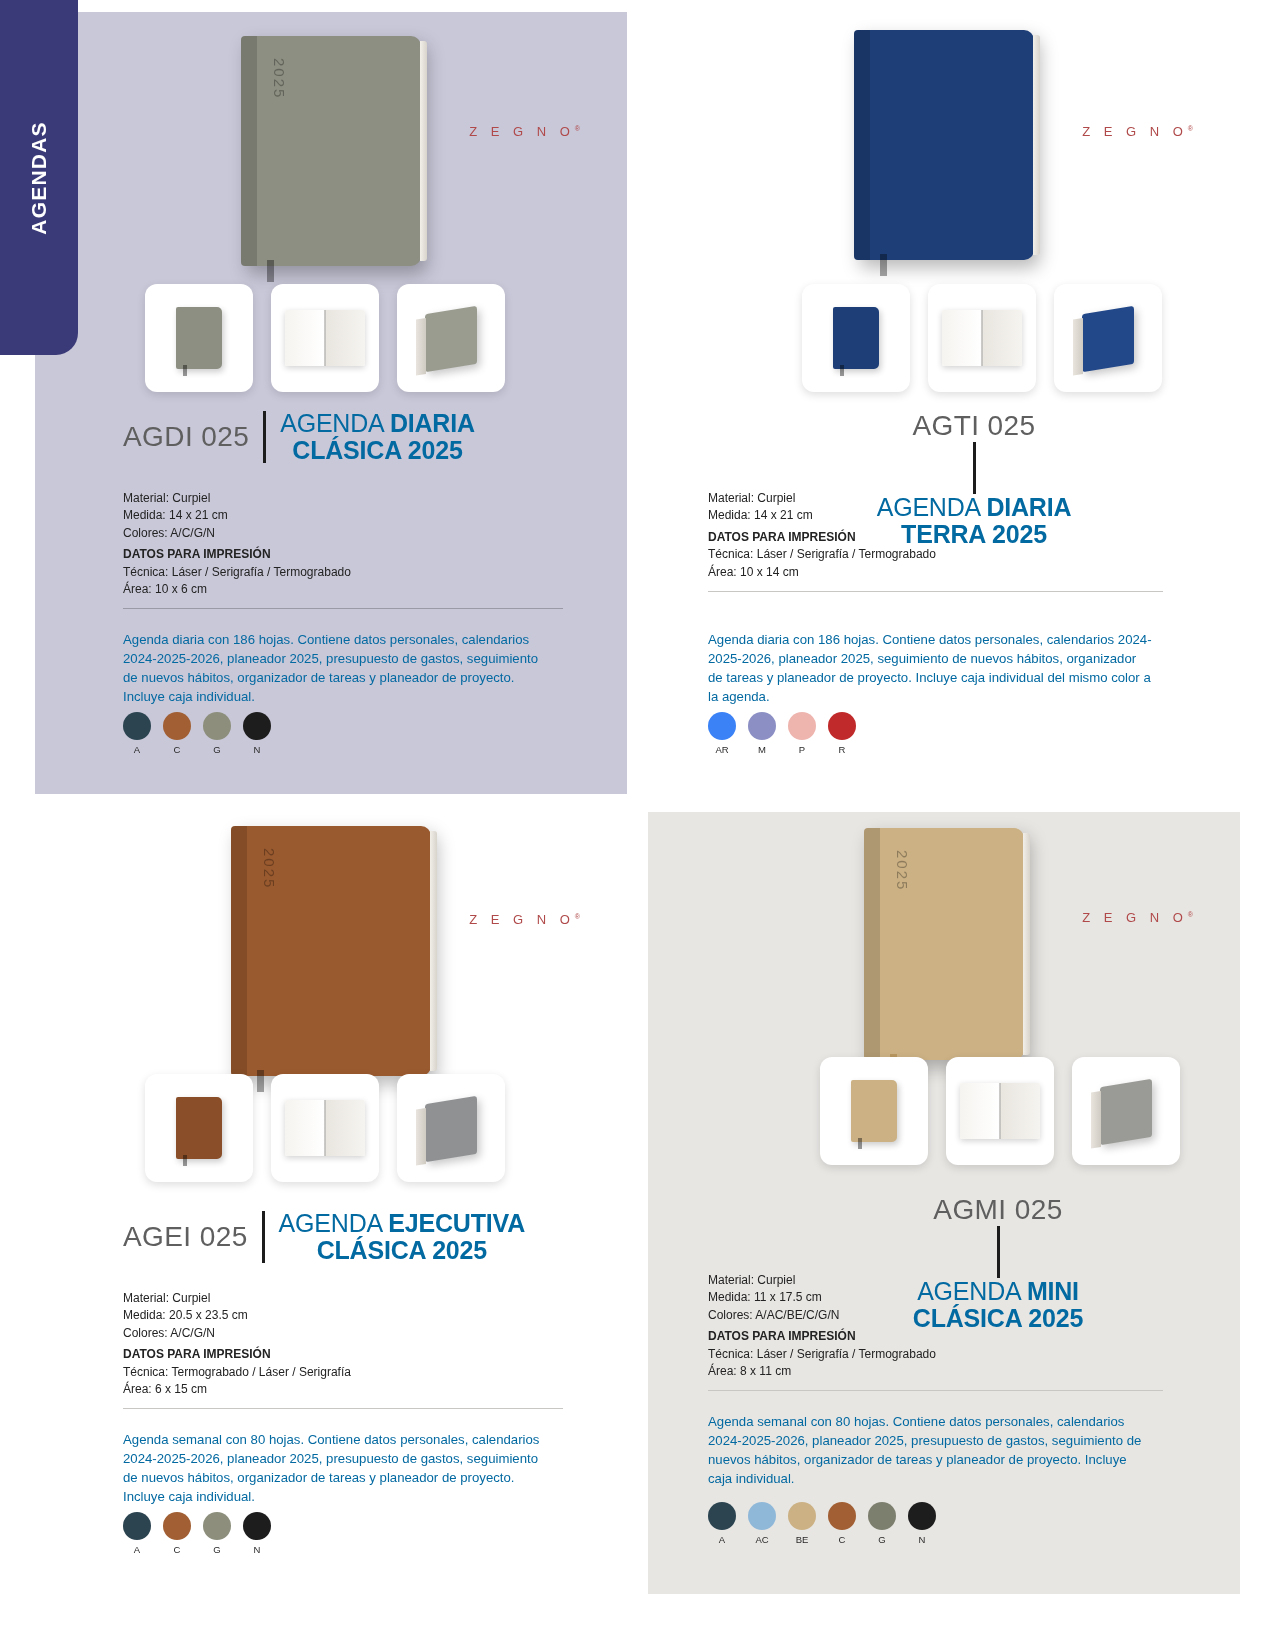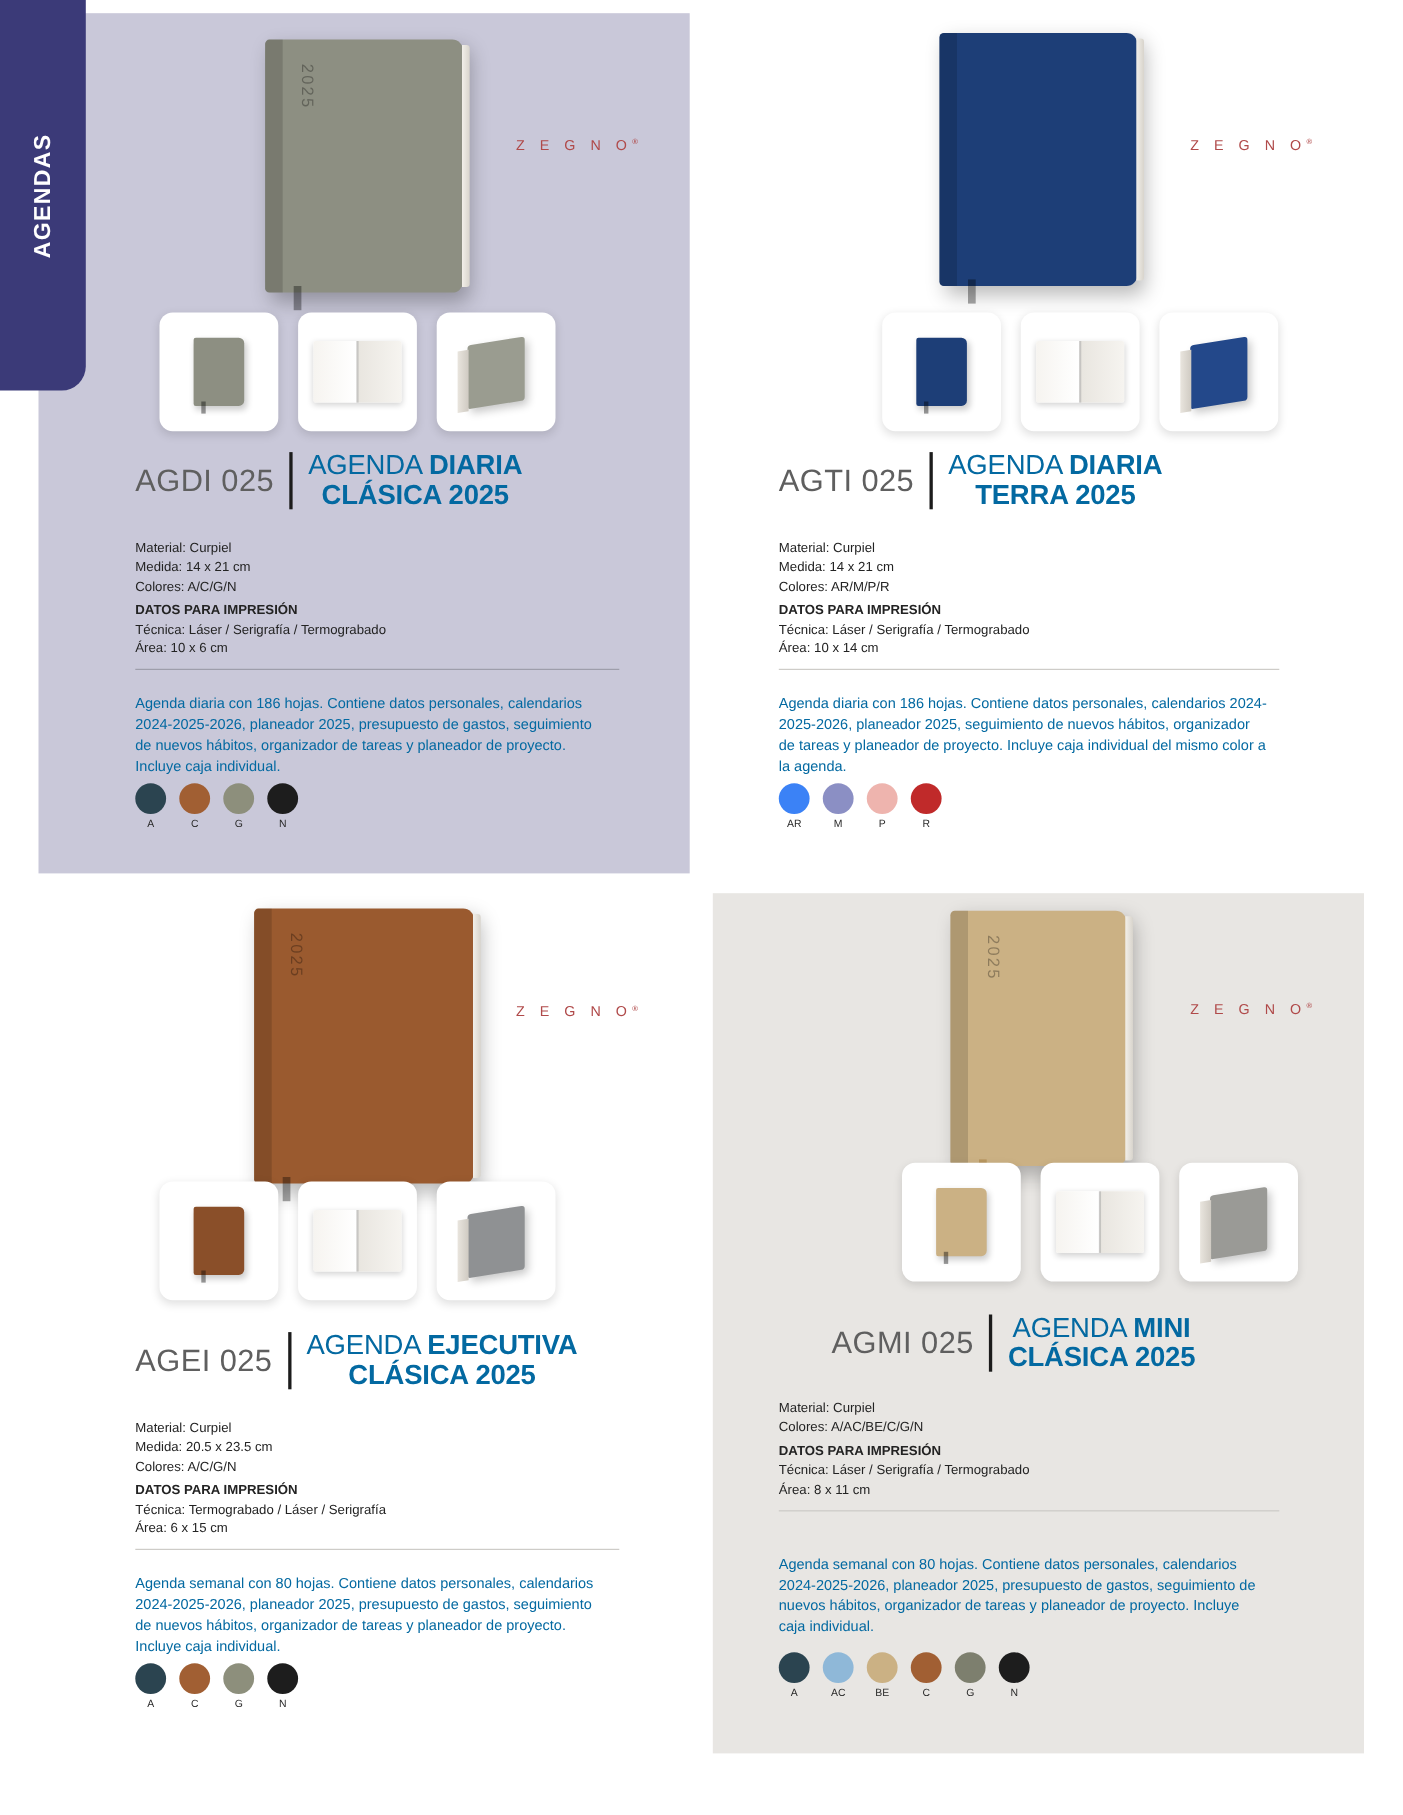--- a/index.html
+++ b/index.html
@@ -168,21 +168,21 @@
 
   
   .titlerow {
     position: absolute;
     left: 0; right: 0;
     top: 398px;
     display: flex;
     align-items: center;
     padding-left: 88px;
   }
-  .titlerow.r { padding-left: 60px; }
+  .titlerow.r { padding-left: 60px; flex-direction: column; }
   .code {
     font-size: 28px;
     color: #5f5f5f;
     font-weight: 400;
     letter-spacing: .4px;
     white-space: nowrap;
   }
   .divider {
     width: 3px; height: 52px;
     background: #1c1c1c;
@@ -345,21 +345,20 @@
         <div class="ttl">
           <span>AGENDA</span>
           <b>DIARIA</b><br>
           <b>TERRA 2025</b>
         </div>
       </div>
 
       <div class="specs r">
         <div><span>Material:</span> <span>Curpiel</span></div>
         <div><span>Medida:</span> <span>14 x 21 cm</span></div>
-        <div><span>Colores:</span> <span>AR/M/P/R</span></div>
         <div class="hd">DATOS PARA IMPRESIÓN</div>
         <div><span>Técnica:</span> <span>Láser / Serigrafía / Termograbado</span></div>
         <div><span>Área:</span> <span>10 x 14 cm</span></div>
         <div class="rule r"></div>
       </div>
 
       <div class="desc r">Agenda diaria con 186 hojas. Contiene datos personales, calendarios 2024-2025-2026, planeador 2025, seguimiento de nuevos hábitos, organizador de tareas y planeador de proyecto. Incluye caja individual del mismo color a la agenda.</div>
 
       <div class="swatches r">
         <div class="sw" style="background:#3b82f6;">
@@ -468,20 +467,21 @@
         <div class="divider"></div>
         <div class="ttl">
           <span>AGENDA</span>
           <b>MINI</b><br>
           <b>CLÁSICA 2025</b>
         </div>
       </div>
 
       <div class="specs r" style="top:460px;">
         <div><span>Material:</span> <span>Curpiel</span></div>
+        <div><span>Medida:</span> <span>11 x 17.5 cm</span></div>
         <div><span>Colores:</span> <span>A/AC/BE/C/G/N</span></div>
         <div class="hd">DATOS PARA IMPRESIÓN</div>
         <div><span>Técnica:</span> <span>Láser / Serigrafía / Termograbado</span></div>
         <div><span>Área:</span> <span>8 x 11 cm</span></div>
         <div class="rule r"></div>
       </div>
 
       <div class="desc r" style="top:600px;">Agenda semanal con 80 hojas. Contiene datos personales, calendarios 2024-2025-2026, planeador 2025, presupuesto de gastos, seguimiento de nuevos hábitos, organizador de tareas y planeador de proyecto. Incluye caja individual.</div>
 
       <div class="swatches r" style="top:690px;">

